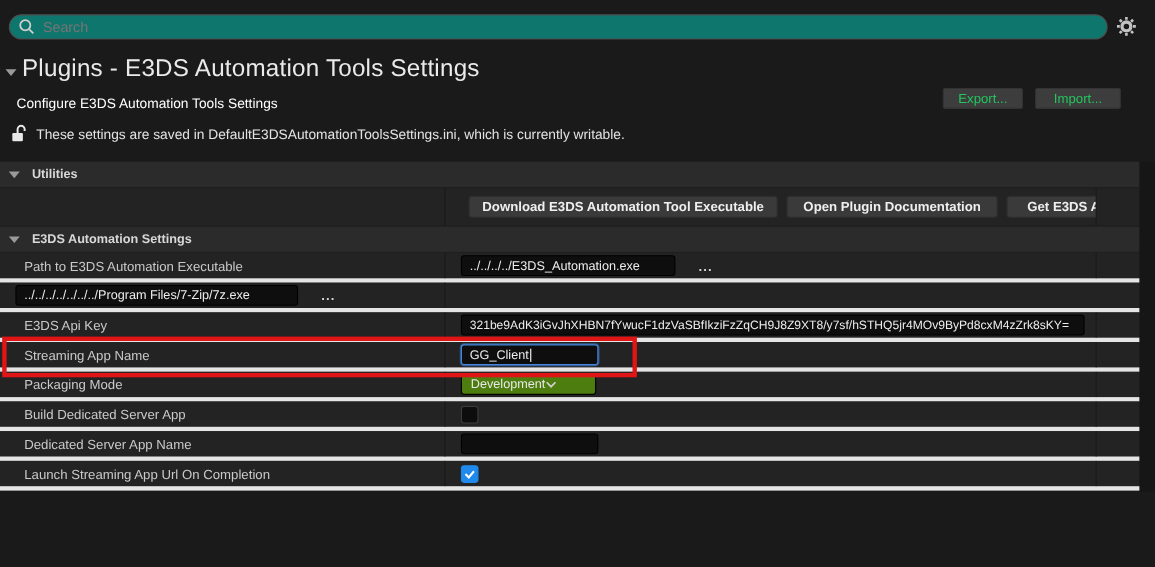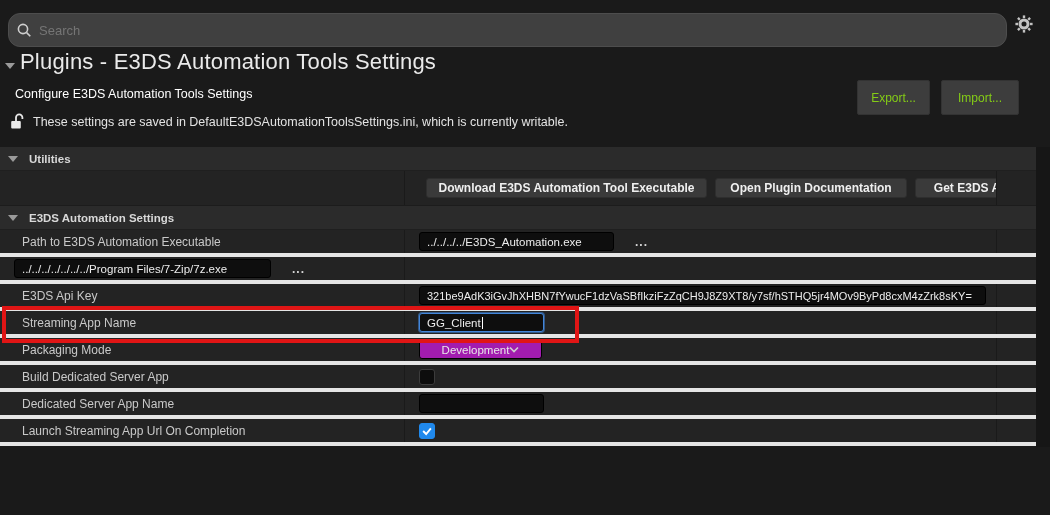--- a/index.html
+++ b/index.html
@@ -5,44 +5,44 @@
   * { margin:0; padding:0; box-sizing:border-box; }
   html,body { width:1050px; height:515px; }
   body {
     position:relative; overflow:hidden;
     background:#1a1a1a;
     font-family:"Liberation Sans", sans-serif;
     color:#e5e5e5;
   }
   
   .searchbar {
-    position:absolute; left:8px; top:13px; width:999px; height:34px;
-    background:#404040; border:1px solid #4d4d4d; border-radius:12px;
+    position:absolute; left:8px; top:13px; width:999px; height:23px;
+    background:#0f766e; border:1px solid #4d4d4d; border-radius:12px;
     display:flex; align-items:center; padding-left:8px; gap:7px;
   }
   .searchbar input {
     flex:1; background:transparent; border:none; outline:none;
     color:#dddddd; font-size:13px; font-family:"Liberation Sans", sans-serif;
   }
   .searchbar input::placeholder { color:#757575; }
   .gear { position:absolute; left:1015px; top:15px; width:18px; height:18px; cursor:pointer; }
 
   
   .title-arrow {
     position:absolute; left:5px; top:63px; width:0; height:0;
     border-left:5px solid transparent; border-right:5px solid transparent;
     border-top:6px solid #9a9a9a; cursor:pointer;
   }
   .page-title {
     position:absolute; left:20px; top:49px; font-size:22px; color:#eaeaea;
     letter-spacing:.2px; white-space:nowrap;
   }
   .topbtn {
-    position:absolute; top:80px; height:35px; background:#3d3d3d; border-radius:2px;
-    color:#84cc16; font-size:12px; display:flex; align-items:center; justify-content:center;
+    position:absolute; top:80px; height:19px; background:#3d3d3d; border-radius:2px;
+    color:#22c55e; font-size:12px; display:flex; align-items:center; justify-content:center;
     cursor:pointer; border:1px solid #333333;
   }
   .export-btn { left:857px; width:73px; }
   .import-btn { left:941px; width:78px; }
   .page-subtitle { position:absolute; left:15px; top:87px; font-size:12.5px; color:#ffffff; }
   .notice { position:absolute; left:10px; top:113px; display:flex; align-items:center; gap:9px; }
   .notice-text { font-size:12.5px; color:#e3e3e3; }
 
   
   .panel { position:absolute; left:0; top:147px; width:1036px; }
@@ -87,22 +87,22 @@
     height:19px; background:#0e0e0e; border:1px solid #000000; border-radius:3px;
     color:#ededed; font-size:11.5px; display:flex; align-items:center; padding:0 7px;
     white-space:nowrap; overflow:hidden; flex:none;
   }
   .f-exe { width:195px; } .f-zip { width:257px; } .f-key { width:567px; font-size:11px; }
   .f-name { width:125px; border:1px solid #4285d9; box-shadow:0 0 0 1px rgba(66,133,217,.55); }
   .f-server { width:125px; }
   .caret { width:1px; height:12px; background:#ffffff; margin-left:1px; flex:none; }
   .browse { color:#d6d6d6; font-weight:bold; letter-spacing:1px; font-size:12px; cursor:pointer; }
   .dropdown {
-    width:123px; height:19px; background:#a21caf; border:1px solid #000; border-radius:3px;
-    display:flex; align-items:center; justify-content:center; padding:0 8px;
+    width:123px; height:19px; background:#4d7c0f; border:1px solid #000; border-radius:3px;
+    display:flex; align-items:center; justify-content:flex-start; padding:0 8px;
     color:#e8e8e8; font-size:11.5px; cursor:pointer; flex:none;
   }
   .checkbox {
     width:16px; height:16px; border-radius:3px; background:#0d0d0d;
     border:1px solid #3c3c3c; cursor:pointer; flex:none;
     display:flex; align-items:center; justify-content:center;
   }
   .checkbox.checked { background:#2089ec; border-color:#2089ec; }
 
   .annotation {

